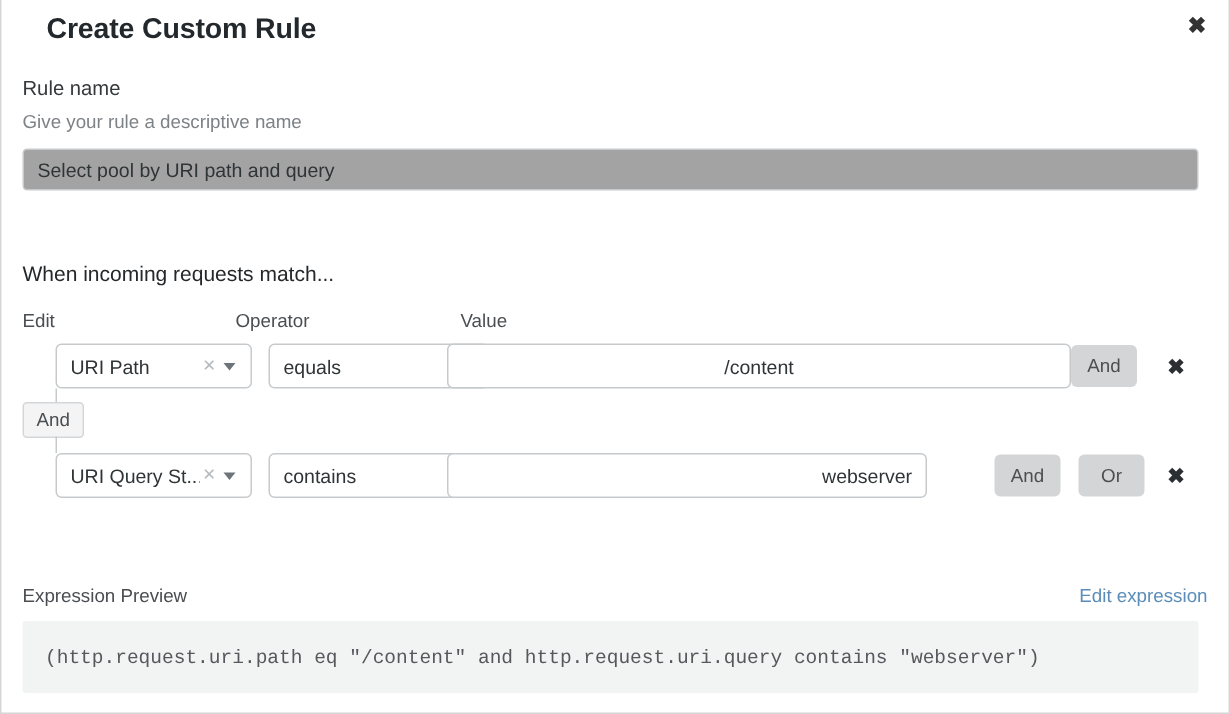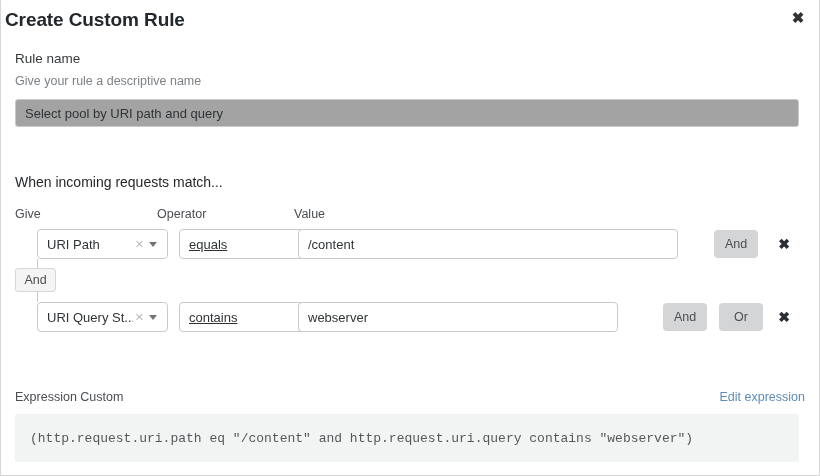--- a/index.html
+++ b/index.html
@@ -20,21 +20,21 @@
     height: 476px;
     background: #ffffff;
     border-left: 1px solid #d6d6d6;
     border-right: 1px solid #d6d6d6;
     border-bottom: 1px solid #d6d6d6;
   }
 
   
   #page-title {
     position: absolute;
-    left: 4px; top: 9px;
+    left: 30px; top: 9px;
     font-size: 19px;
     font-weight: bold;
     color: #23282d;
     letter-spacing: -0.1px;
   }
   #close-btn {
     position: absolute;
     right: 8px; top: 4px;
     width: 26px; height: 26px;
     display: flex; align-items: center; justify-content: center;
@@ -84,40 +84,40 @@
 
   
   .col-head {
     position: absolute;
     top: 207px;
     font-size: 12.5px;
     color: #4a4e52;
   }
   #head-field    { left: 14px; }
   #head-operator { left: 156px; }
-  #head-value    { left: 293px; }
+  #head-value    { left: 306px; }
 
   
   .row { position: absolute; left: 0; height: 30px; }
   #row-1 { top: 229px; }
   #row-2 { top: 302px; }
 
   .select-box {
     position: absolute;
     height: 30px;
     border: 1px solid #c6cacc;
     border-radius: 4px;
     background: #fff;
     display: flex;
     align-items: center;
     cursor: pointer;
     margin-left: 22px;
   }
   .field-select    { left: 14px;  width: 131px; }
-  .operator-select { left: 156px; width: 147px; text-decoration: underline; }
+  .operator-select { left: 156px; width: 147px; }
 
   .select-text {
     font-size: 13px;
     color: #2f3437;
     padding-left: 9px;
     white-space: nowrap;
     overflow: hidden;
     flex: 1 1 auto;
   }
   .clear-x {
@@ -142,22 +142,22 @@
     height: 30px;
     border: 1px solid #c6cacc;
     border-radius: 4px;
     background: #fff;
     font-family: "Liberation Sans", sans-serif;
     font-size: 13px;
     color: #2f3437;
     padding: 0 9px;
     outline: none;
   }
-  #value-1 { width: 380px; }
-  #value-2 { width: 320px; }
+  #value-1 { width: 416px; text-align: center; }
+  #value-2 { width: 320px; text-align: right; }
 
   .logic-btn {
     position: absolute;
     height: 28px;
     min-width: 44px;
     top: 1px;
     background: #d4d5d6;
     border: none;
     border-radius: 4px;
     font-family: "Liberation Sans", sans-serif;
@@ -250,21 +250,21 @@
 
   <div id="page-title">Create Custom Rule</div>
   <div id="close-btn">✖</div>
 
   <div id="rulename-label">Rule name</div>
   <div id="rulename-help">Give your rule a descriptive name</div>
   <input id="rulename-input" type="text" value="Select pool by URI path and query" style="">
 
   <div id="match-heading">When incoming requests match...</div>
 
-  <div class="col-head" id="head-field">Give</div>
+  <div class="col-head" id="head-field">Edit</div>
   <div class="col-head" id="head-operator">Operator</div>
   <div class="col-head" id="head-value">Value</div>
 
   <div class="row" id="row-1">
     <div class="select-box field-select">
       <span class="select-text">URI Path</span>
       <span class="clear-x">✕</span>
       <span class="caret"></span>
     </div>
     <div class="select-box operator-select">
@@ -289,17 +289,17 @@
     <div class="select-box operator-select">
       <span class="select-text">contains</span>
       <span class="caret"></span>
     </div>
     <input class="value-input" id="value-2" type="text" value="webserver" style="">
     <button class="logic-btn" id="and-2">And</button>
     <button class="logic-btn" id="or-2">Or</button>
     <div class="delete-x" id="del-2">✖</div>
   </div>
 
-  <div id="expr-label">Expression Custom</div>
+  <div id="expr-label">Expression Preview</div>
   <a id="edit-expr-link">Edit expression</a>
   <div id="expr-code">(http.request.uri.path eq "/content" and http.request.uri.query contains "webserver")</div>
 
 </div>
 
 </body></html>

